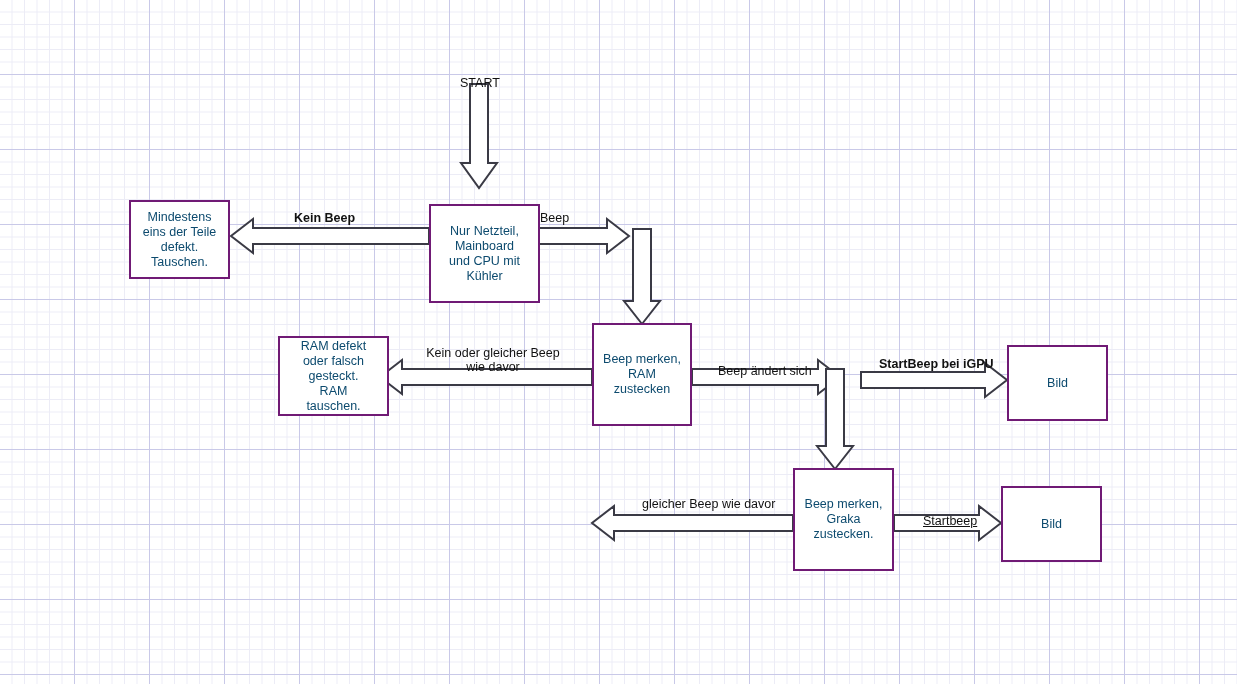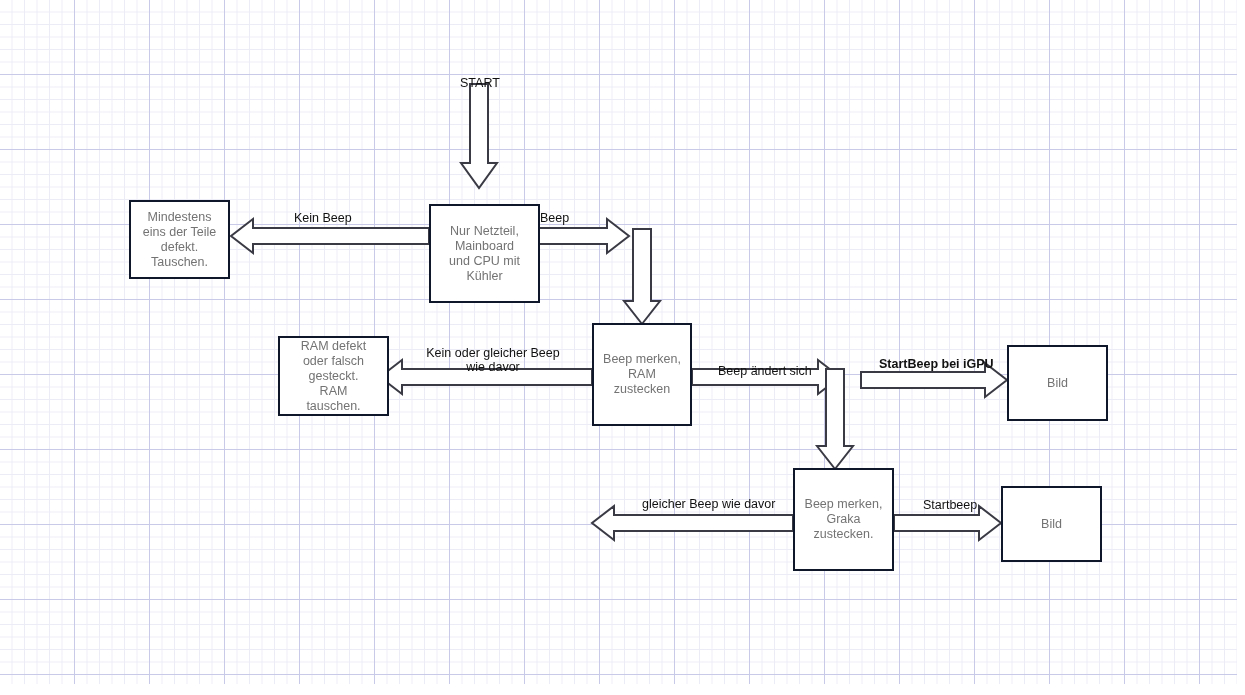--- a/index.html
+++ b/index.html
@@ -39,27 +39,27 @@
   #shapes {
     position: absolute;
     left: 0;
     top: 0;
     width: 1245px;
     height: 695px;
   }
   .node {
     position: absolute;
     box-sizing: border-box;
-    border: 2px solid #0f172a;
+    border: 2px solid #701a75;
     background: #ffffff;
     display: flex;
     align-items: center;
     justify-content: center;
     text-align: center;
-    color: #737373;
+    color: #0c4a6e;
     font-size: 12.5px;
     line-height: 15px;
     white-space: pre-line;
   }
   .edge-label {
     position: absolute;
     color: #111111;
     font-size: 12.5px;
     line-height: 14px;
     white-space: nowrap;
@@ -129,28 +129,28 @@
 
   <div class="node" style="left:1007px; top:345px; width:101px; height:76px;">Bild</div>
 
   <div class="node" style="left:793px; top:468px; width:101px; height:103px;">Beep merken,
 Graka
 zustecken.</div>
 
 
   <div class="node" style="left:1001px; top:486px; width:101px; height:76px;">Bild</div>
 
-  <div class="edge-label" style="left:294px; top:211px;">Kein Beep</div>
+  <div class="edge-label" style="left:294px; top:211px;font-weight:bold;">Kein Beep</div>
 
   <div class="edge-label" style="left:540px; top:211px;">Beep</div>
 
   <div class="edge-label" style="left:413px; top:346px; white-space:pre-line; width:160px;">Kein oder gleicher Beep
 wie davor</div>
 
   <div class="edge-label" style="left:718px; top:364px;">Beep ändert sich</div>
 
   <div class="edge-label" style="left:879px; top:357px;font-weight:bold;">StartBeep bei iGPU</div>
 
   <div class="edge-label" style="left:642px; top:497px;">gleicher Beep wie davor</div>
 
-  <div class="edge-label" style="left:923px; top:498px;">Startbeep</div>
+  <div class="edge-label" style="left:923px; top:514px;text-decoration:underline;">Startbeep</div>
 
 </div>
 
 </body></html>

